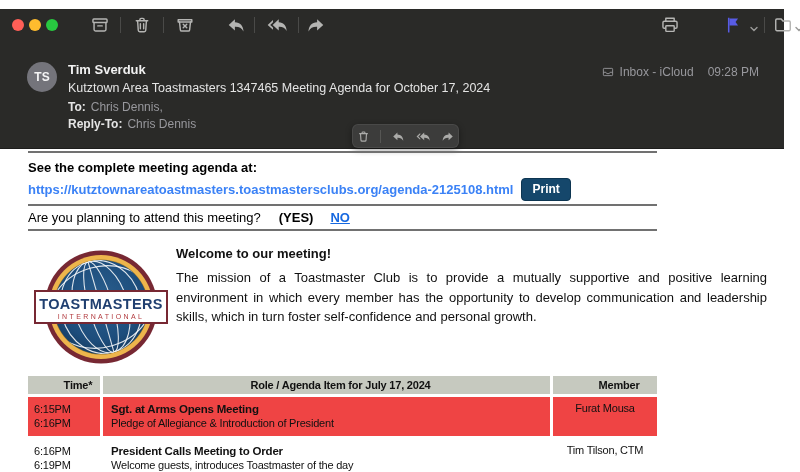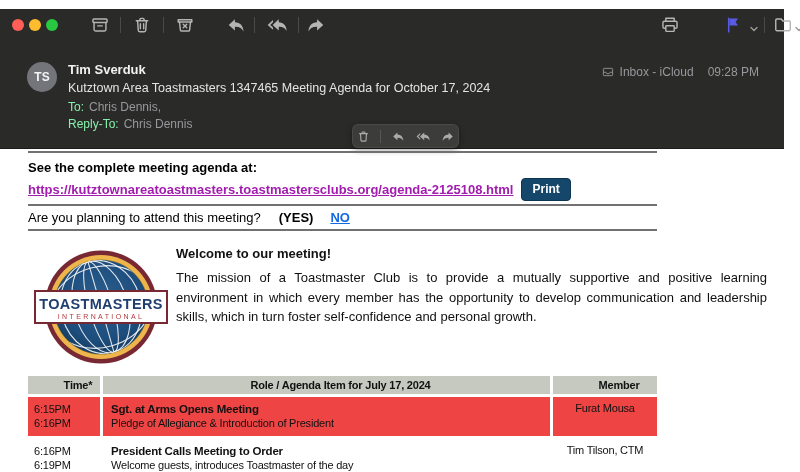--- a/index.html
+++ b/index.html
@@ -20,21 +20,21 @@
   .chev { position:absolute; top:11px; width:10px; height:10px; color:#9a9a98; }
   .chev svg { width:100%; height:100%; }
 
   
   .avatar { position:absolute; top:53px; left:27px; width:30px; height:30px; border-radius:50%;
     background:#74747b; color:#f4f4f5; font-size:12px; font-weight:bold;
     display:flex; align-items:center; justify-content:center; }
   .sender { position:absolute; top:53px; left:68px; font-size:13px; font-weight:bold; color:#f2f2f2; }
   .subject { position:absolute; top:72px; left:68px; font-size:12.5px; color:#e4e4e4; }
   .addr-line { position:absolute; left:68px; font-size:12px; color:#98989d; }
-  .addr-line .lbl { color:#86efac; font-weight:normal; margin-right:5px; }
+  .addr-line .lbl { color:#e5e5e5; font-weight:bold; margin-right:5px; }
   .to-line { top:91px; } .replyto-line { top:108px; }
   .meta { position:absolute; top:56px; right:25px; display:flex; align-items:center; gap:14px;
     font-size:12px; color:#98989d; }
   .meta .mbx { display:flex; align-items:center; gap:5px; }
   .meta svg { width:14px; height:14px; color:#98989d; }
 
   
   .pill { position:absolute; top:124px; left:352px; width:107px; height:24px;
     background:#3c3c3b; border:1px solid rgba(255,255,255,0.07); border-radius:6px;
     box-shadow:0 2px 6px rgba(0,0,0,0.4); display:flex; align-items:center;
@@ -42,21 +42,21 @@
   .pill .p-icon { width:15px; height:15px; color:#ababa9; }
   .pill .p-icon svg { width:100%; height:100%; }
   .pill .p-sep { width:1px; height:13px; background:#565654; }
 
   
   .rule { position:absolute; left:28px; width:629px; height:2px; background:#717171; }
   .rule1 { top:151px; } .rule2 { top:204px; } .rule3 { top:229px; }
 
   .agenda-intro { position:absolute; top:160px; left:28px; font-size:13px; font-weight:bold; color:#000; }
   .link-row { position:absolute; top:178px; left:28px; display:flex; align-items:center; gap:8px; }
-  .agenda-link { font-size:13px; font-weight:bold; color:#a21caf; text-decoration:underline; cursor:pointer; }
+  .agenda-link { font-size:13px; font-weight:bold; color:#3b82f6; cursor:pointer; }
   .btn { background:#15476b; border:1px solid #0d3551; border-radius:4px; color:#fff;
     font-family:"Liberation Sans", sans-serif; font-size:12px; font-weight:bold;
     padding:3px 10px 4px; cursor:pointer; }
 
   .attend-row { position:absolute; top:210px; left:28px; display:flex; align-items:center; font-size:13px; color:#000; }
   .attend-yes { font-weight:bold; margin-left:18px; }
   .attend-no { font-weight:bold; margin-left:17px; color:#1668e0; text-decoration:underline; cursor:pointer; }
 
   .logo { position:absolute; top:246px; left:34px; width:134px; height:122px; }
   .welcome { position:absolute; top:246px; left:176px; font-size:13px; font-weight:bold; color:#111; }

